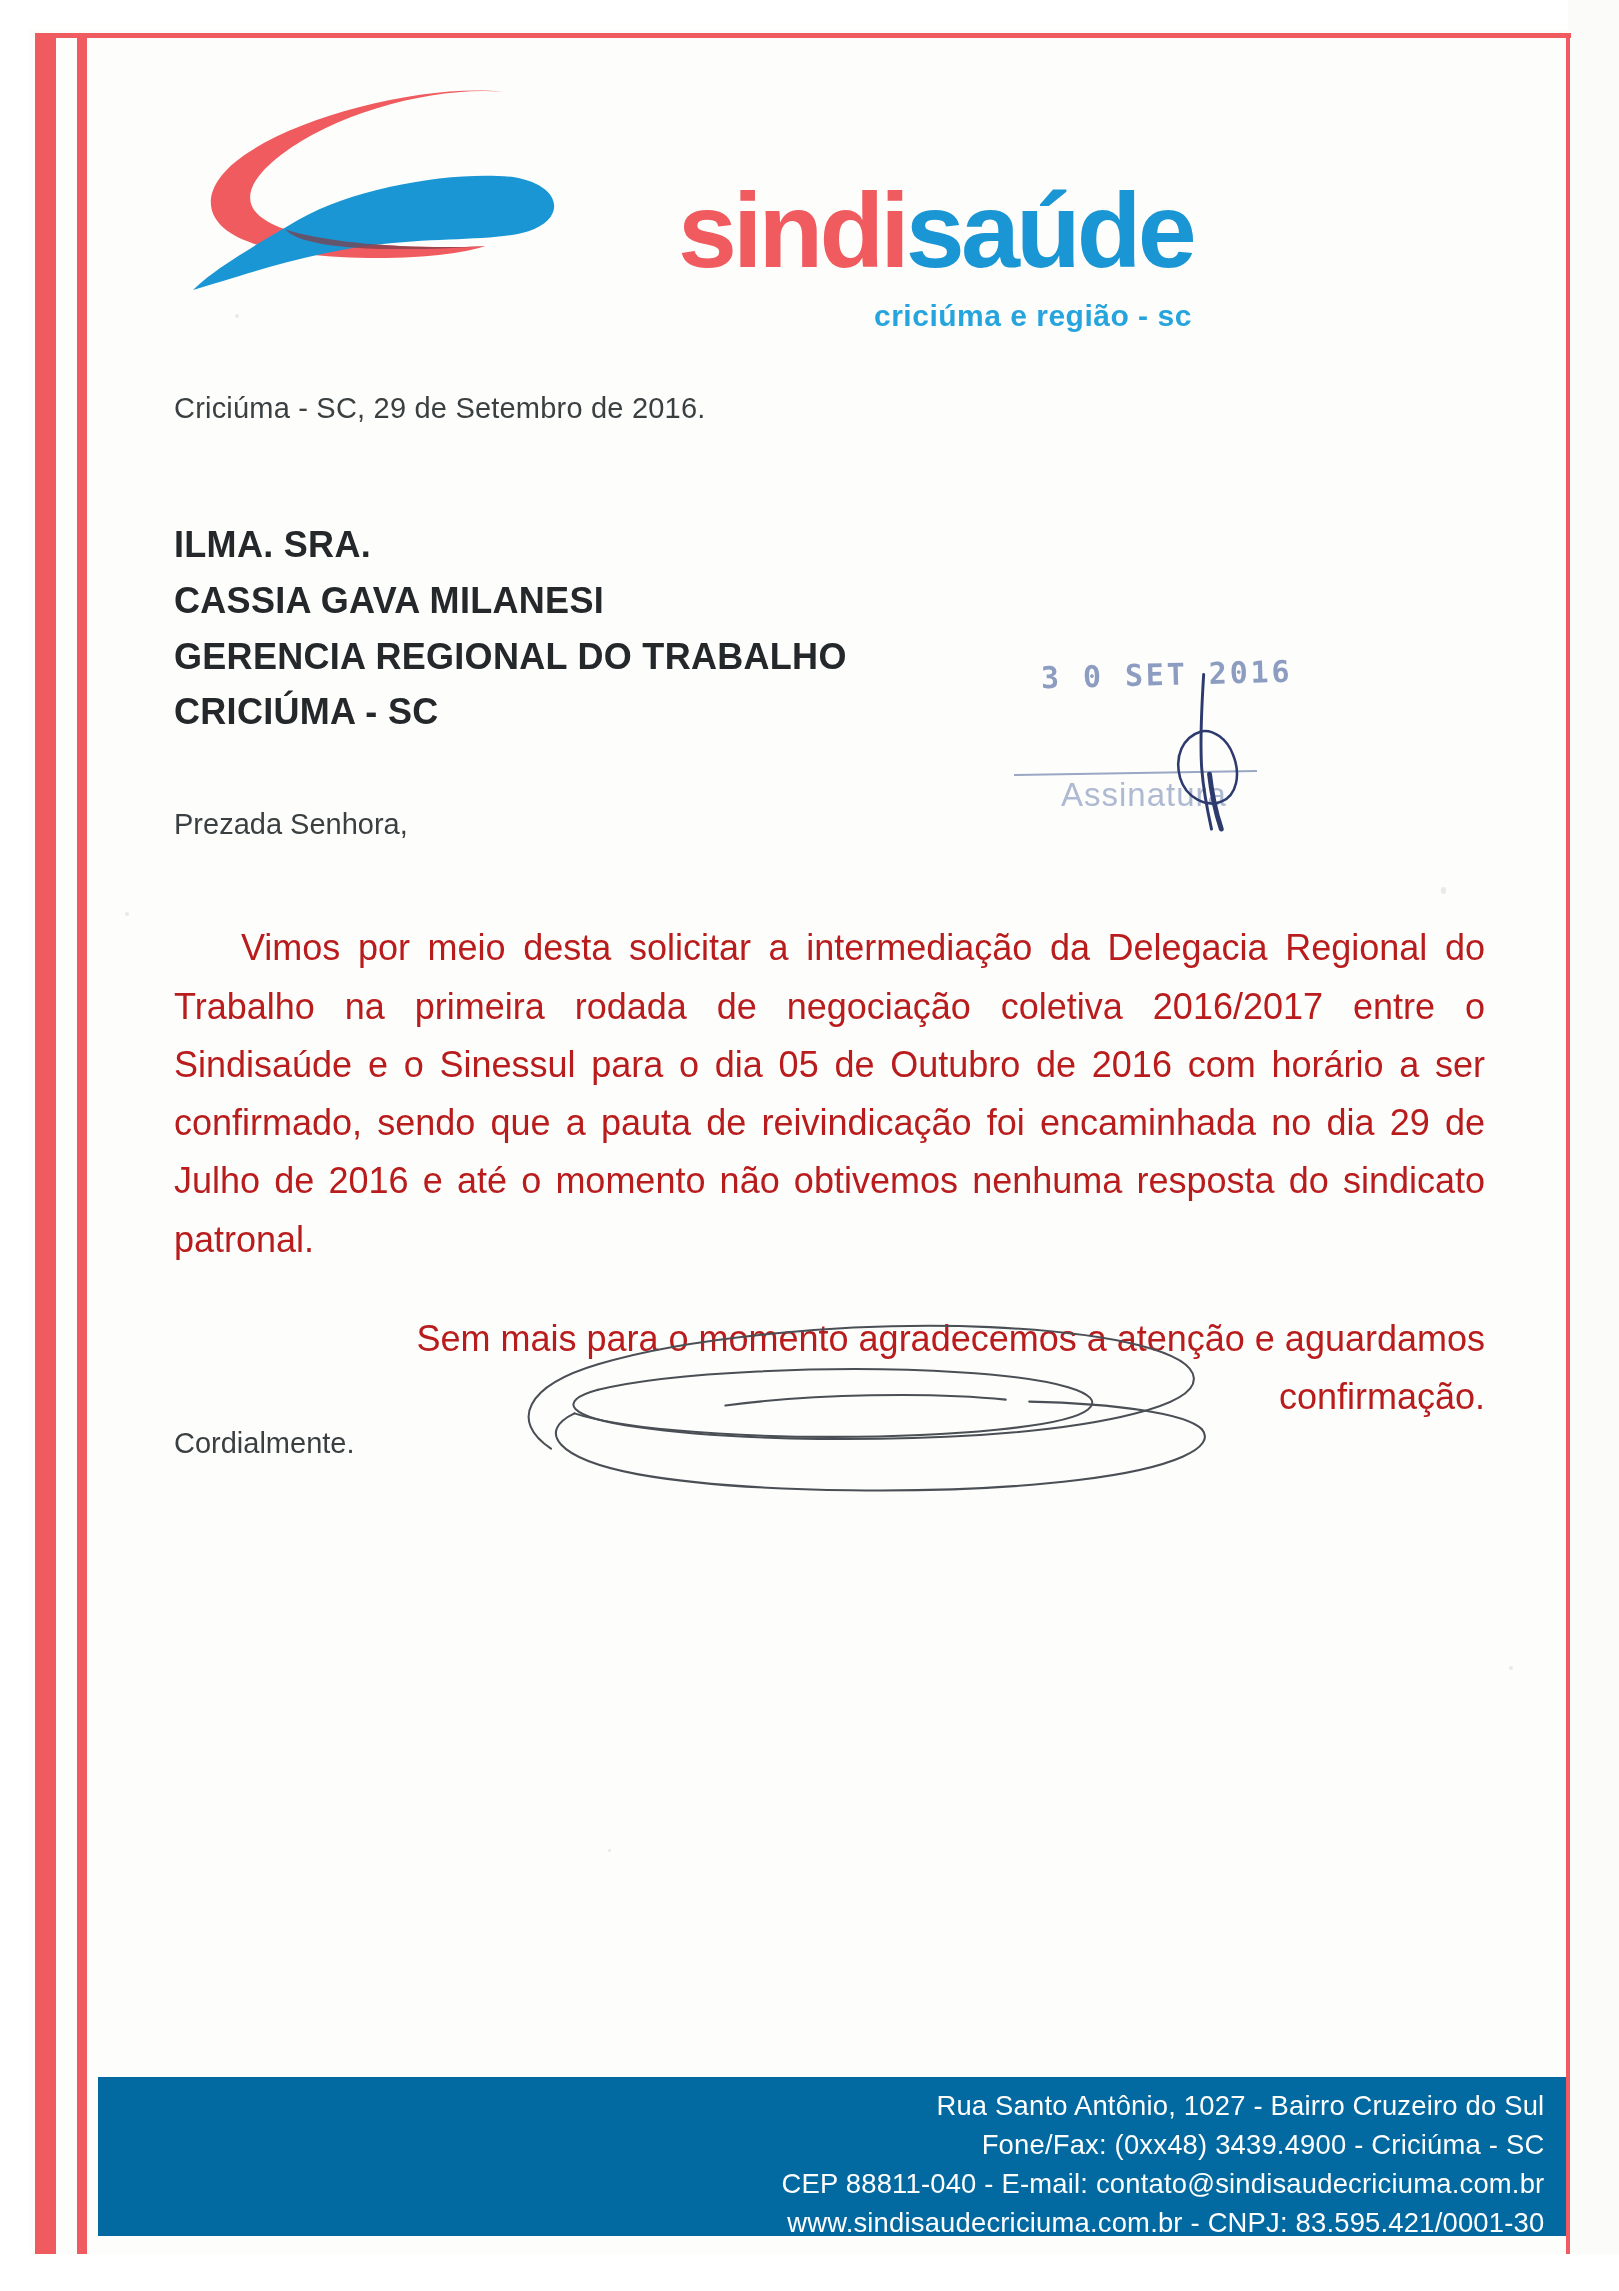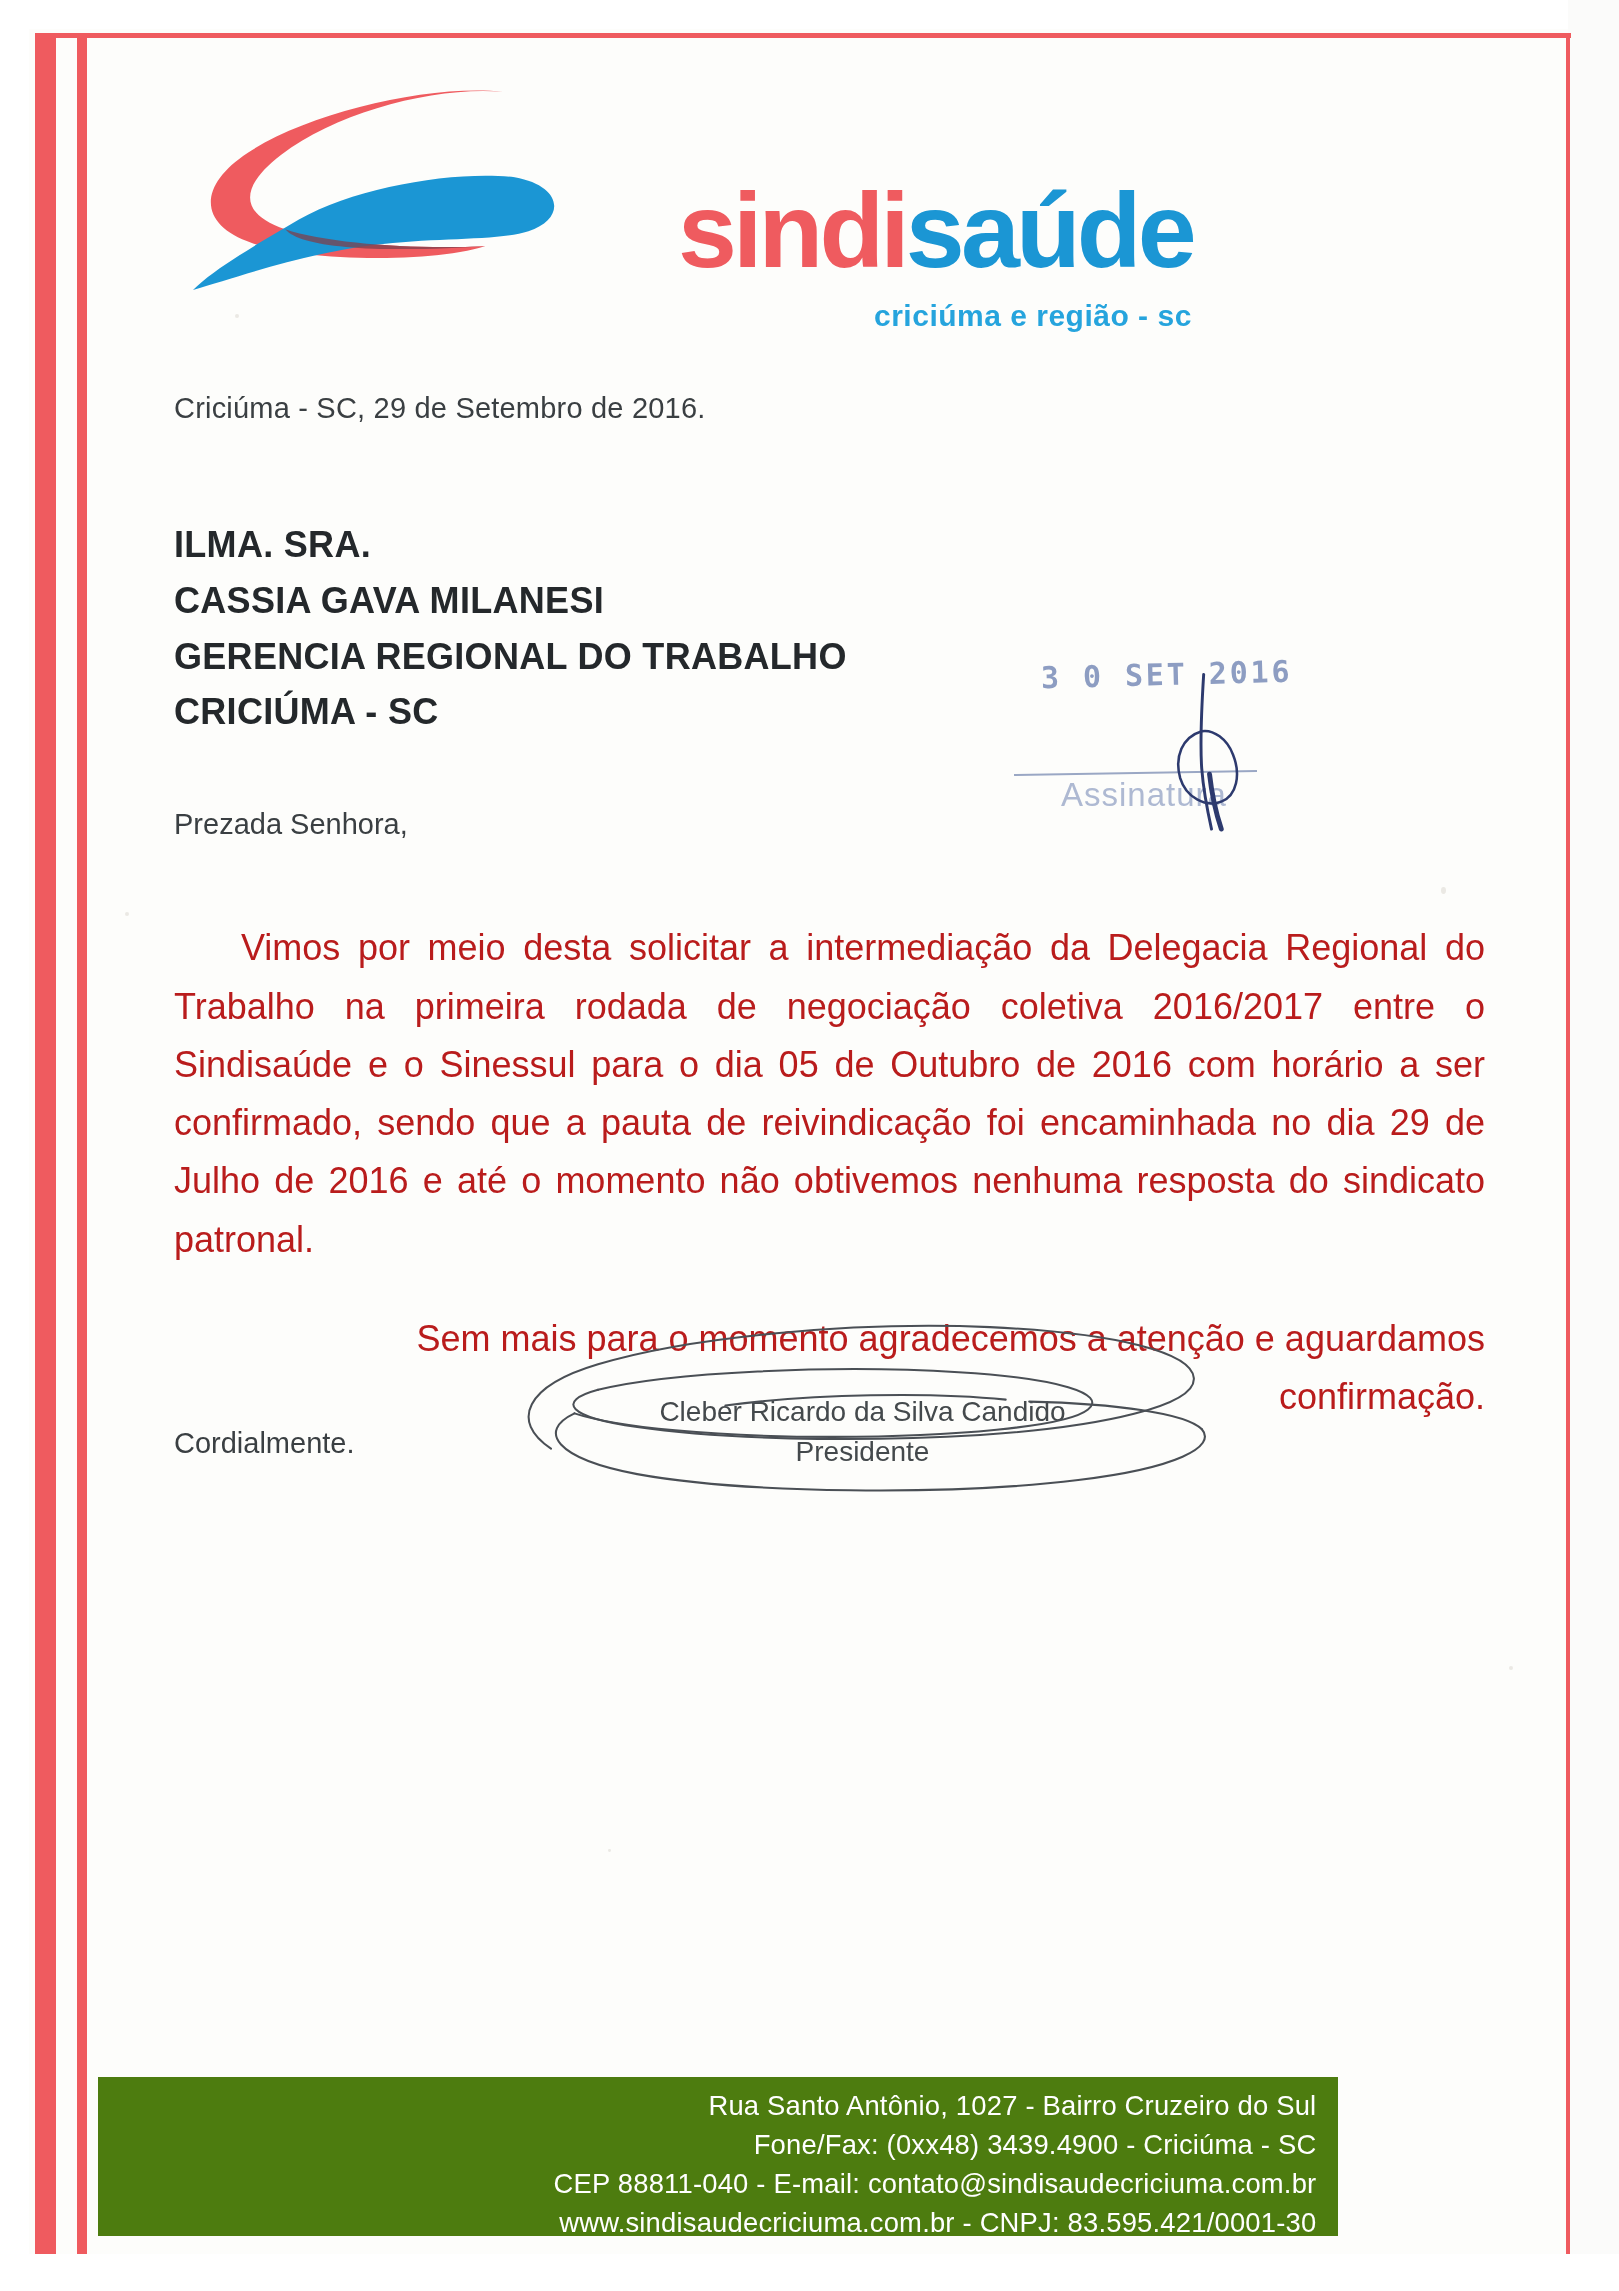--- a/index.html
+++ b/index.html
@@ -191,23 +191,23 @@
   .stamp-mark {
     position: absolute;
     left: 0; top: 0;
     width: 284px; height: 186px;
   }
 
   
   .footer {
     position: absolute;
     left: 98px; top: 2077px;
-    width: 1240px;
+    width: 1468px;
     height: 159px;
-    background: #4d7c0f;
+    background: #0369a1;
     color: #ffffff;
     font-size: 27.4px;
     line-height: 1.42;
     text-align: right;
     padding: 9.8px 21.6px 0 0;
     box-sizing: border-box;
     letter-spacing: 0.2px;
   }
 
   
@@ -288,24 +288,20 @@
                C560 162 420 158 340 146 C270 136 256 120 300 108"></path>
       <path d="M300 108 C372 90 540 82 668 90 C770 96 820 112 800 128
                C778 146 660 156 540 156 C420 156 318 146 276 132"></path>
       <path d="M276 132 C238 150 256 178 340 194 C450 214 660 216 790 200
                C890 188 932 166 916 148"></path>
       <path d="M916 148 C900 132 830 122 740 120"></path>
       <path d="M430 124 C520 112 640 110 716 118"></path>
     </g>
   </svg>
 
-  <div class="sig-block">
-    <div>Cleber Ricardo da Silva Candido</div>
-    <div>Presidente</div>
-  </div>
 
   <div class="footer">
     <div>Rua Santo Antônio, 1027 - Bairro Cruzeiro do Sul</div>
     <div>Fone/Fax: (0xx48) 3439.4900 - Criciúma - SC</div>
     <div>CEP 88811-040 - E-mail: contato@sindisaudecriciuma.com.br</div>
     <div>www.sindisaudecriciuma.com.br - CNPJ: 83.595.421/0001-30</div>
   </div>
 
   <div class="speck" style="left:125px;  top:912px;  width:3.9px;  height:3.9px;"></div>
   <div class="speck" style="left:1441px; top:887px;  width:4.9px;  height:6.9px;"></div>

